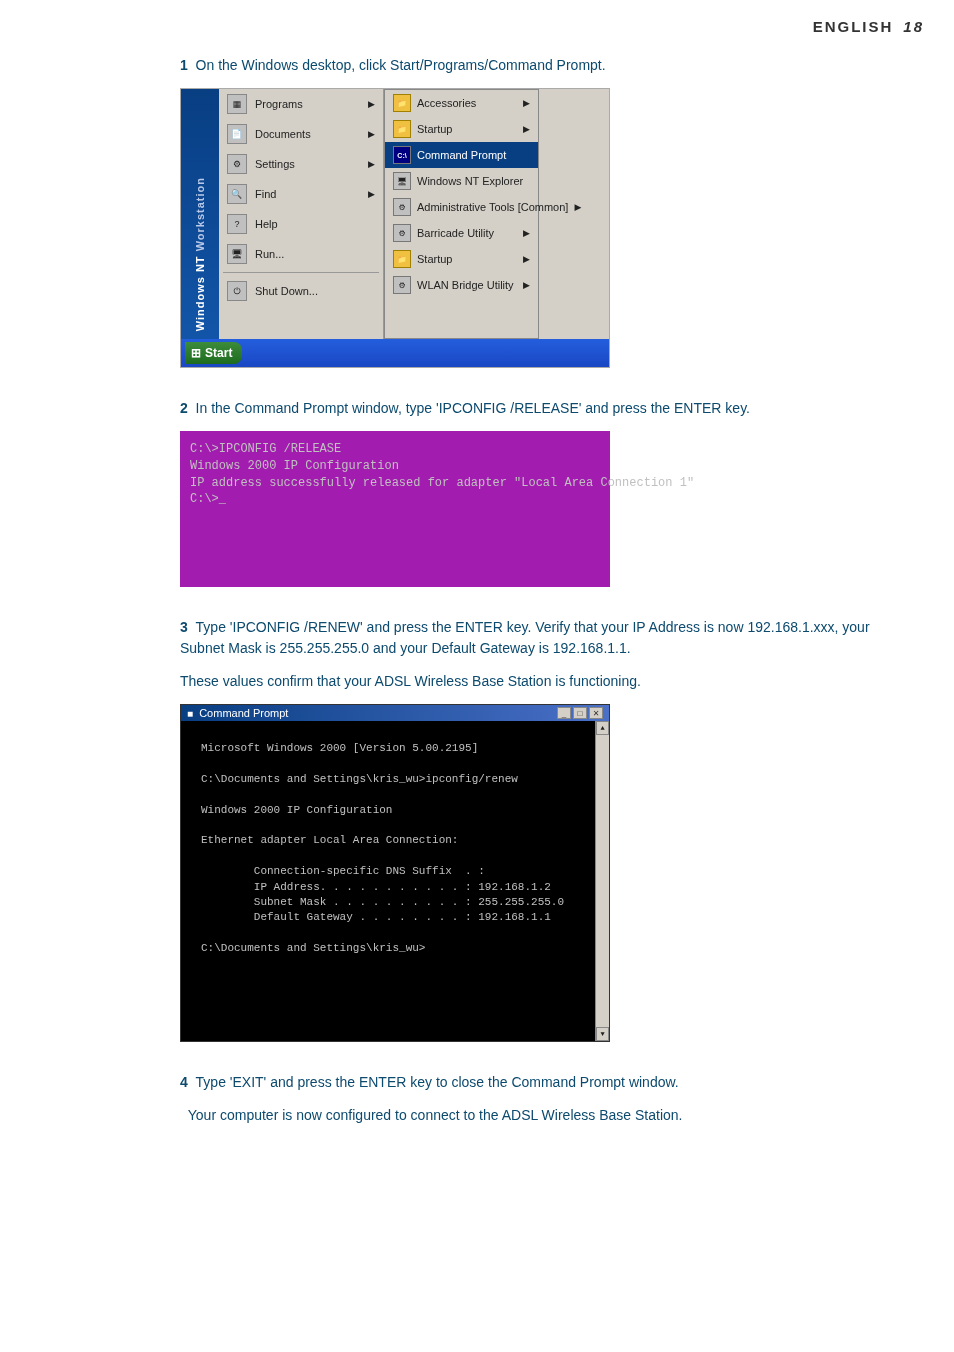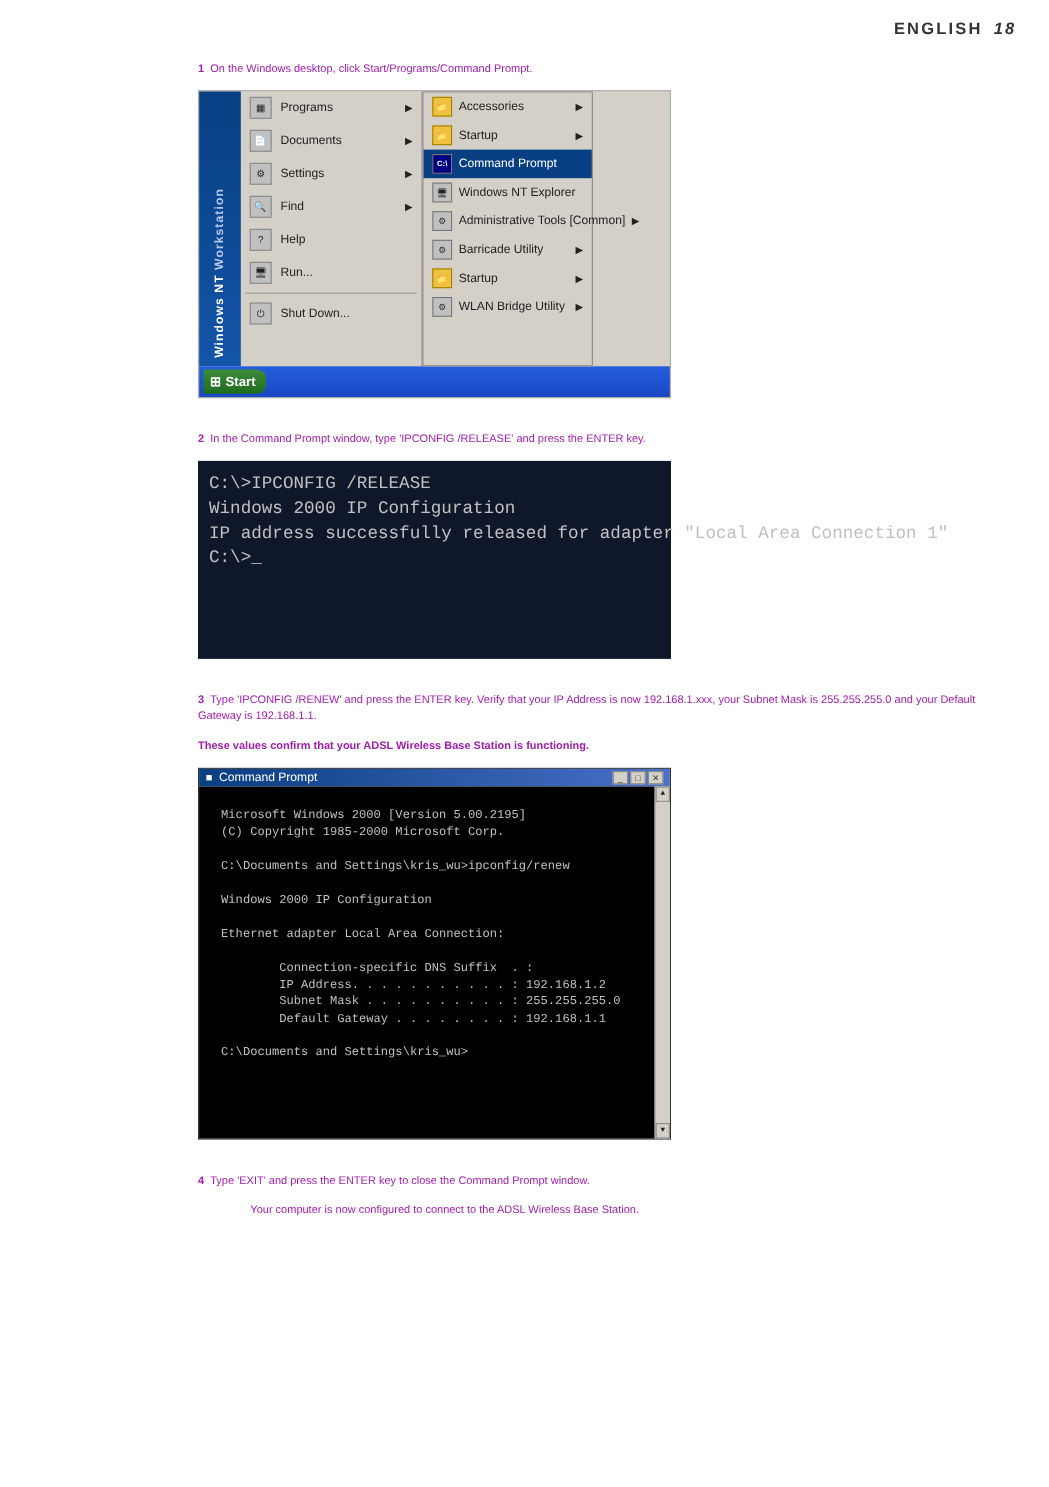--- a/index.html
+++ b/index.html
@@ -33,24 +33,24 @@
 
     .main-content {
       padding: 10px 60px 30px 180px;
     }
 
     .step {
       margin-bottom: 30px;
     }
 
     .step-text {
-      font-size: 10px;
+      font-size: 14px;
       line-height: 1.5;
       margin-bottom: 12px;
-      color: #a21caf;
+      color: #0c4a6e;
     }
 
     .step-number {
       font-weight: bold;
     }
 
     
     .start-menu-img {
       width: 430px;
       height: 280px;
@@ -207,27 +207,27 @@
       font-size: 7px;
     }
 
     .sm-right-icon.folder {
       background: #f0c040;
       border-color: #a08000;
     }
 
     
     .terminal {
-      background: #0f172a;
+      background: #a21caf;
       color: #c0c0c0;
       font-family: 'Courier New', monospace;
-      font-size: 16px;
+      font-size: 12px;
       padding: 10px;
       width: 430px;
-      height: 180px;
+      height: 156px;
       margin-bottom: 16px;
     }
 
     
     .cmd-window {
       width: 430px;
       border: 1px solid #333;
       margin-bottom: 20px;
       font-family: 'Courier New', monospace;
       font-size: 11px;
@@ -428,40 +428,39 @@
       <div class="cmd-line">IP address successfully released for adapter "Local Area Connection 1"</div>
       <div class="cmd-line">C:\&gt;_</div>
     </div>
   </div>
 
   <div class="step">
     <div class="step-text">
       <span class="step-number">3</span>
       &nbsp;<span>Type 'IPCONFIG /RENEW' and press the ENTER key. Verify that your IP Address is now 192.168.1.xxx, your Subnet Mask is 255.255.255.0 and your Default Gateway is 192.168.1.1.</span>
     </div>
-    <div class="step-text" style="margin-top:4px; margin-bottom:12px;font-weight:bold;">
+    <div class="step-text" style="margin-top:4px; margin-bottom:12px;">
       <span>These values confirm that your ADSL Wireless Base Station is functioning.</span>
     </div>
 
     <div class="cmd-window">
       <div class="cmd-titlebar">
         <span>
           <span style="font-size:10px;">■</span>
           &nbsp;<span>Command Prompt</span>
         </span>
         <div class="cmd-controls">
           <div class="cmd-ctrl-btn">_</div>
           <div class="cmd-ctrl-btn">□</div>
           <div class="cmd-ctrl-btn">✕</div>
         </div>
       </div>
       <div style="position:relative;">
         <div class="cmd-body">
           <div class="cmd-line">Microsoft Windows 2000 [Version 5.00.2195]</div>
-          <div class="cmd-line">(C) Copyright 1985-2000 Microsoft Corp.</div>
           <div class="cmd-line">&nbsp;</div>
           <div class="cmd-line">C:\Documents and Settings\kris_wu&gt;ipconfig/renew</div>
           <div class="cmd-line">&nbsp;</div>
           <div class="cmd-line">Windows 2000 IP Configuration</div>
           <div class="cmd-line">&nbsp;</div>
           <div class="cmd-line">Ethernet adapter Local Area Connection:</div>
           <div class="cmd-line">&nbsp;</div>
           <div class="cmd-line">        Connection-specific DNS Suffix  . :</div>
           <div class="cmd-line">        IP Address. . . . . . . . . . . : 192.168.1.2</div>
           <div class="cmd-line">        Subnet Mask . . . . . . . . . . : 255.255.255.0</div>
@@ -476,18 +475,18 @@
         </div>
       </div>
     </div>
   </div>
 
   <div class="step">
     <div class="step-text">
       <span class="step-number">4</span>
       &nbsp;<span>Type 'EXIT' and press the ENTER key to close the Command Prompt window.</span>
     </div>
-    <div class="step-text" style="margin-top:4px;margin-left:42px;">
+    <div class="step-text" style="margin-top:4px;">
       &nbsp;&nbsp;<span>Your computer is now configured to connect to the ADSL Wireless Base Station.</span>
     </div>
   </div>
 
 </div>
 
 </body></html>

